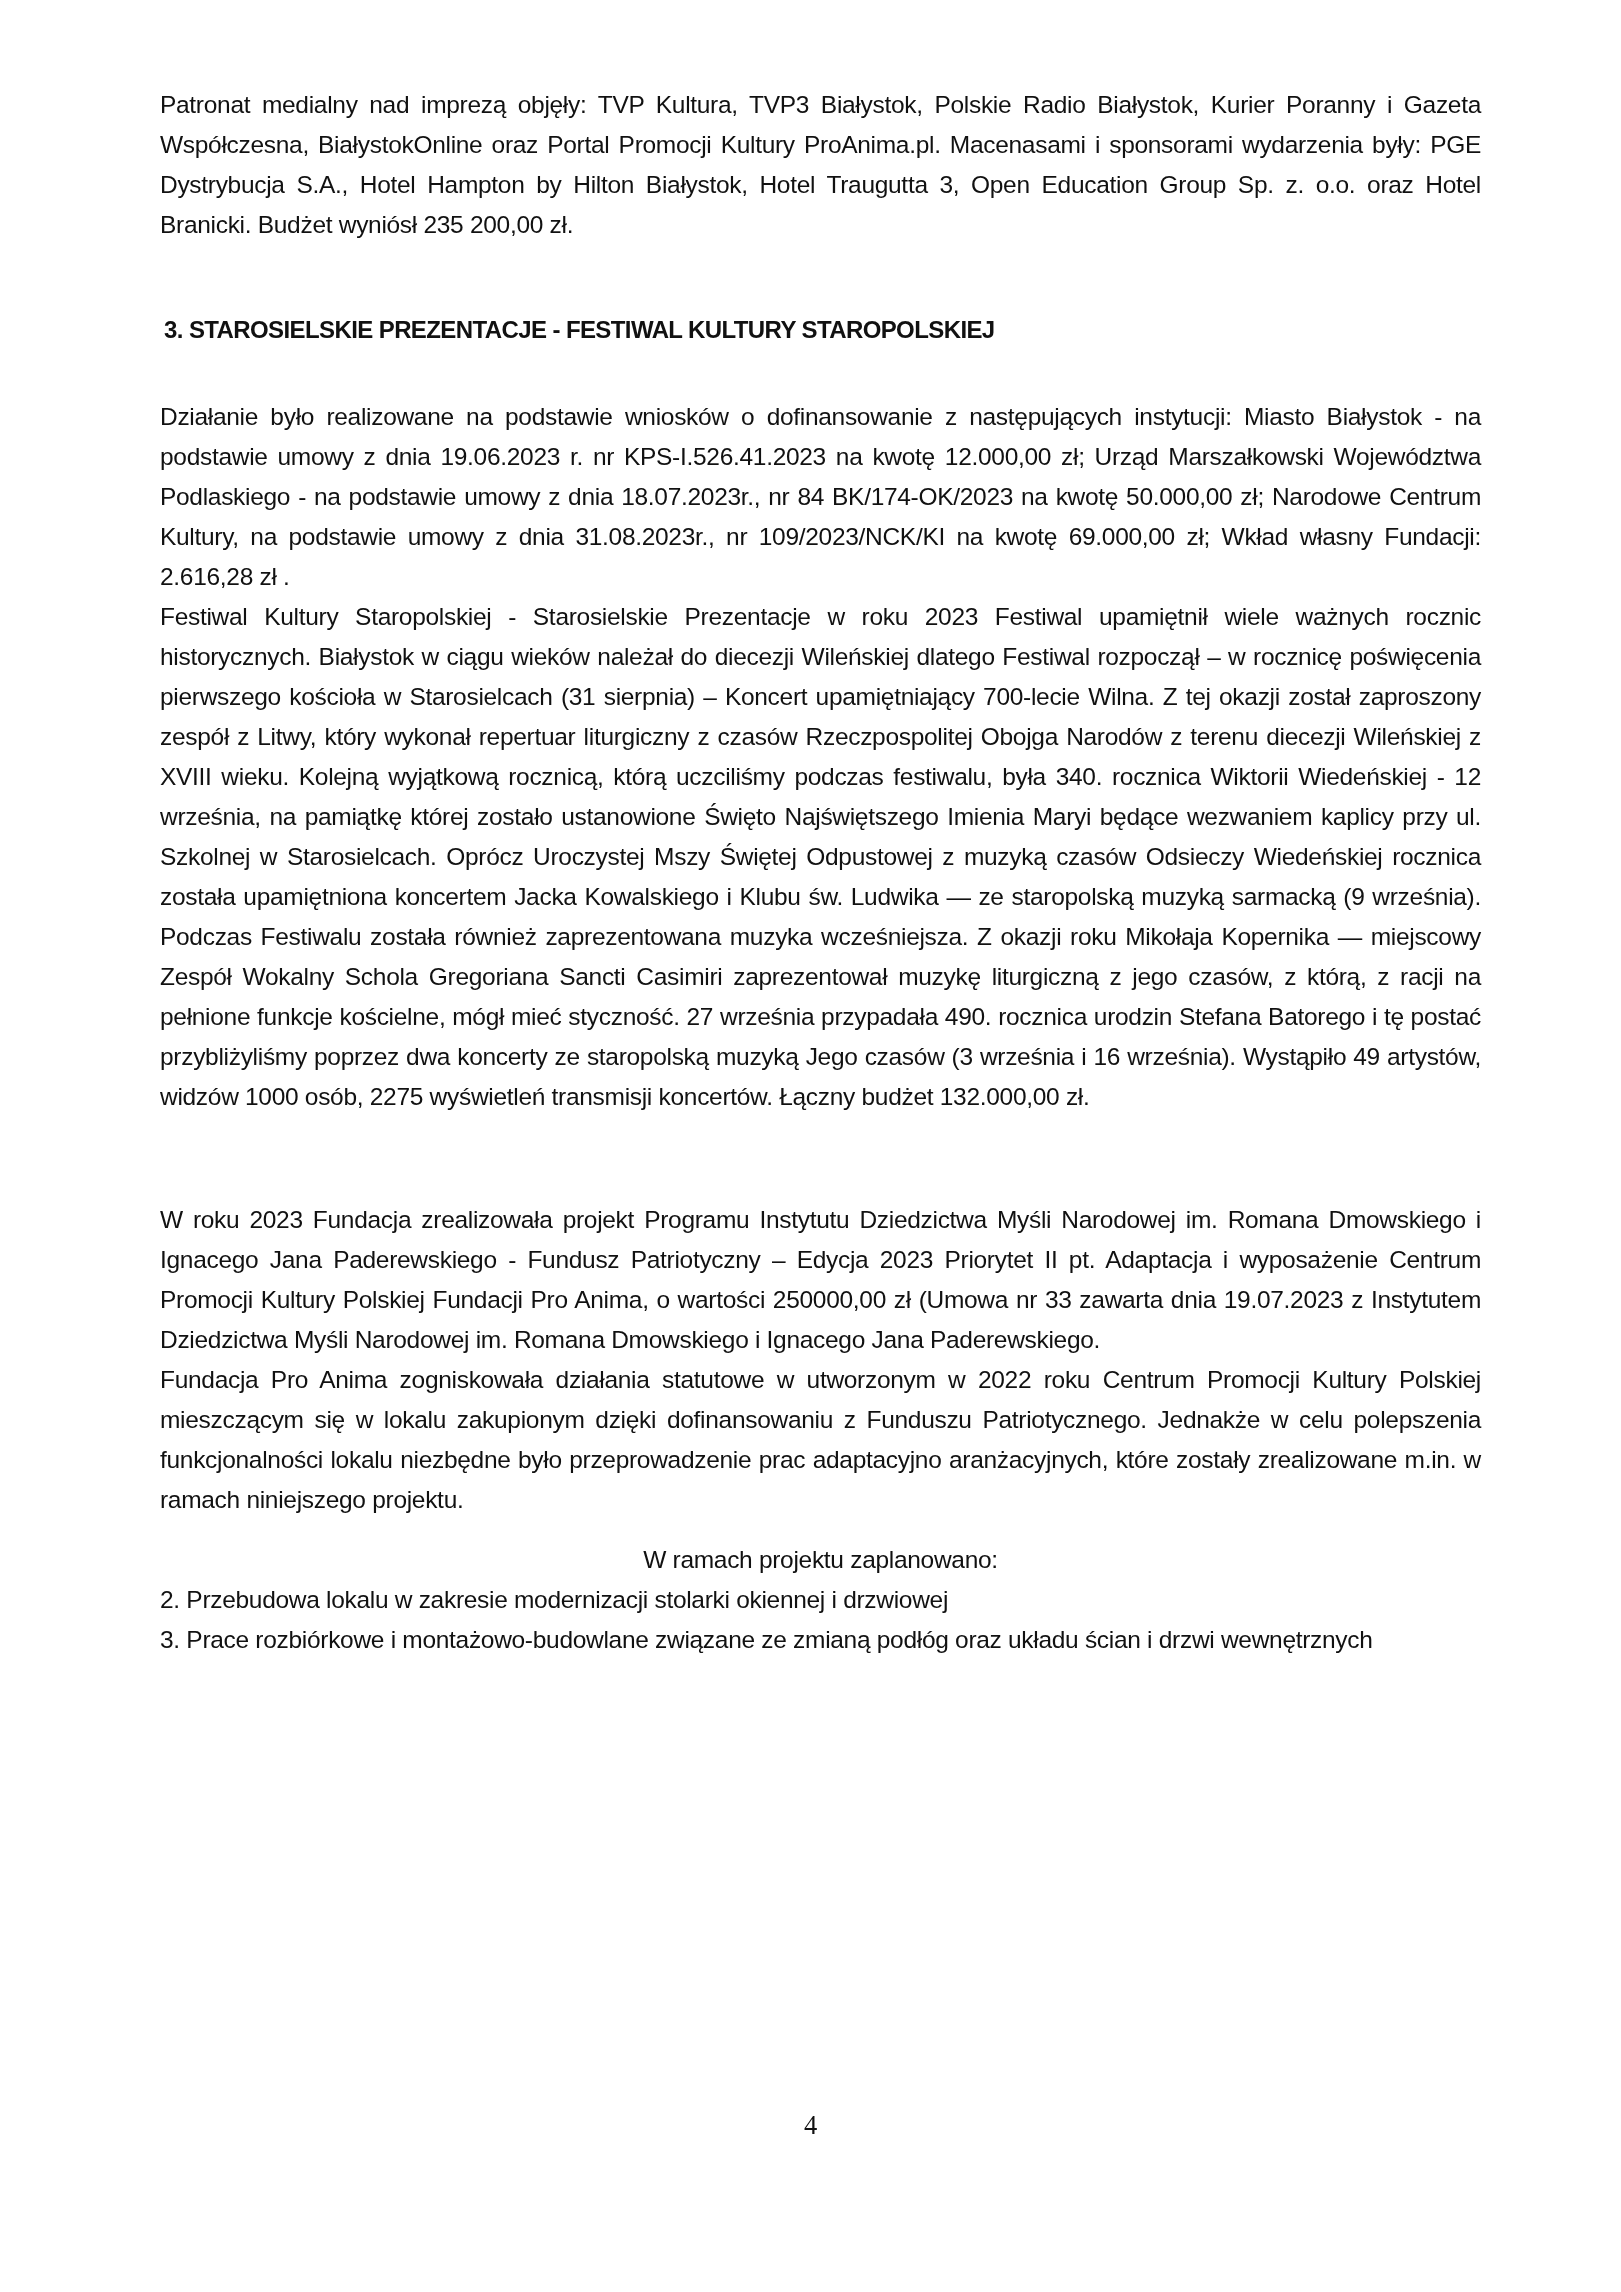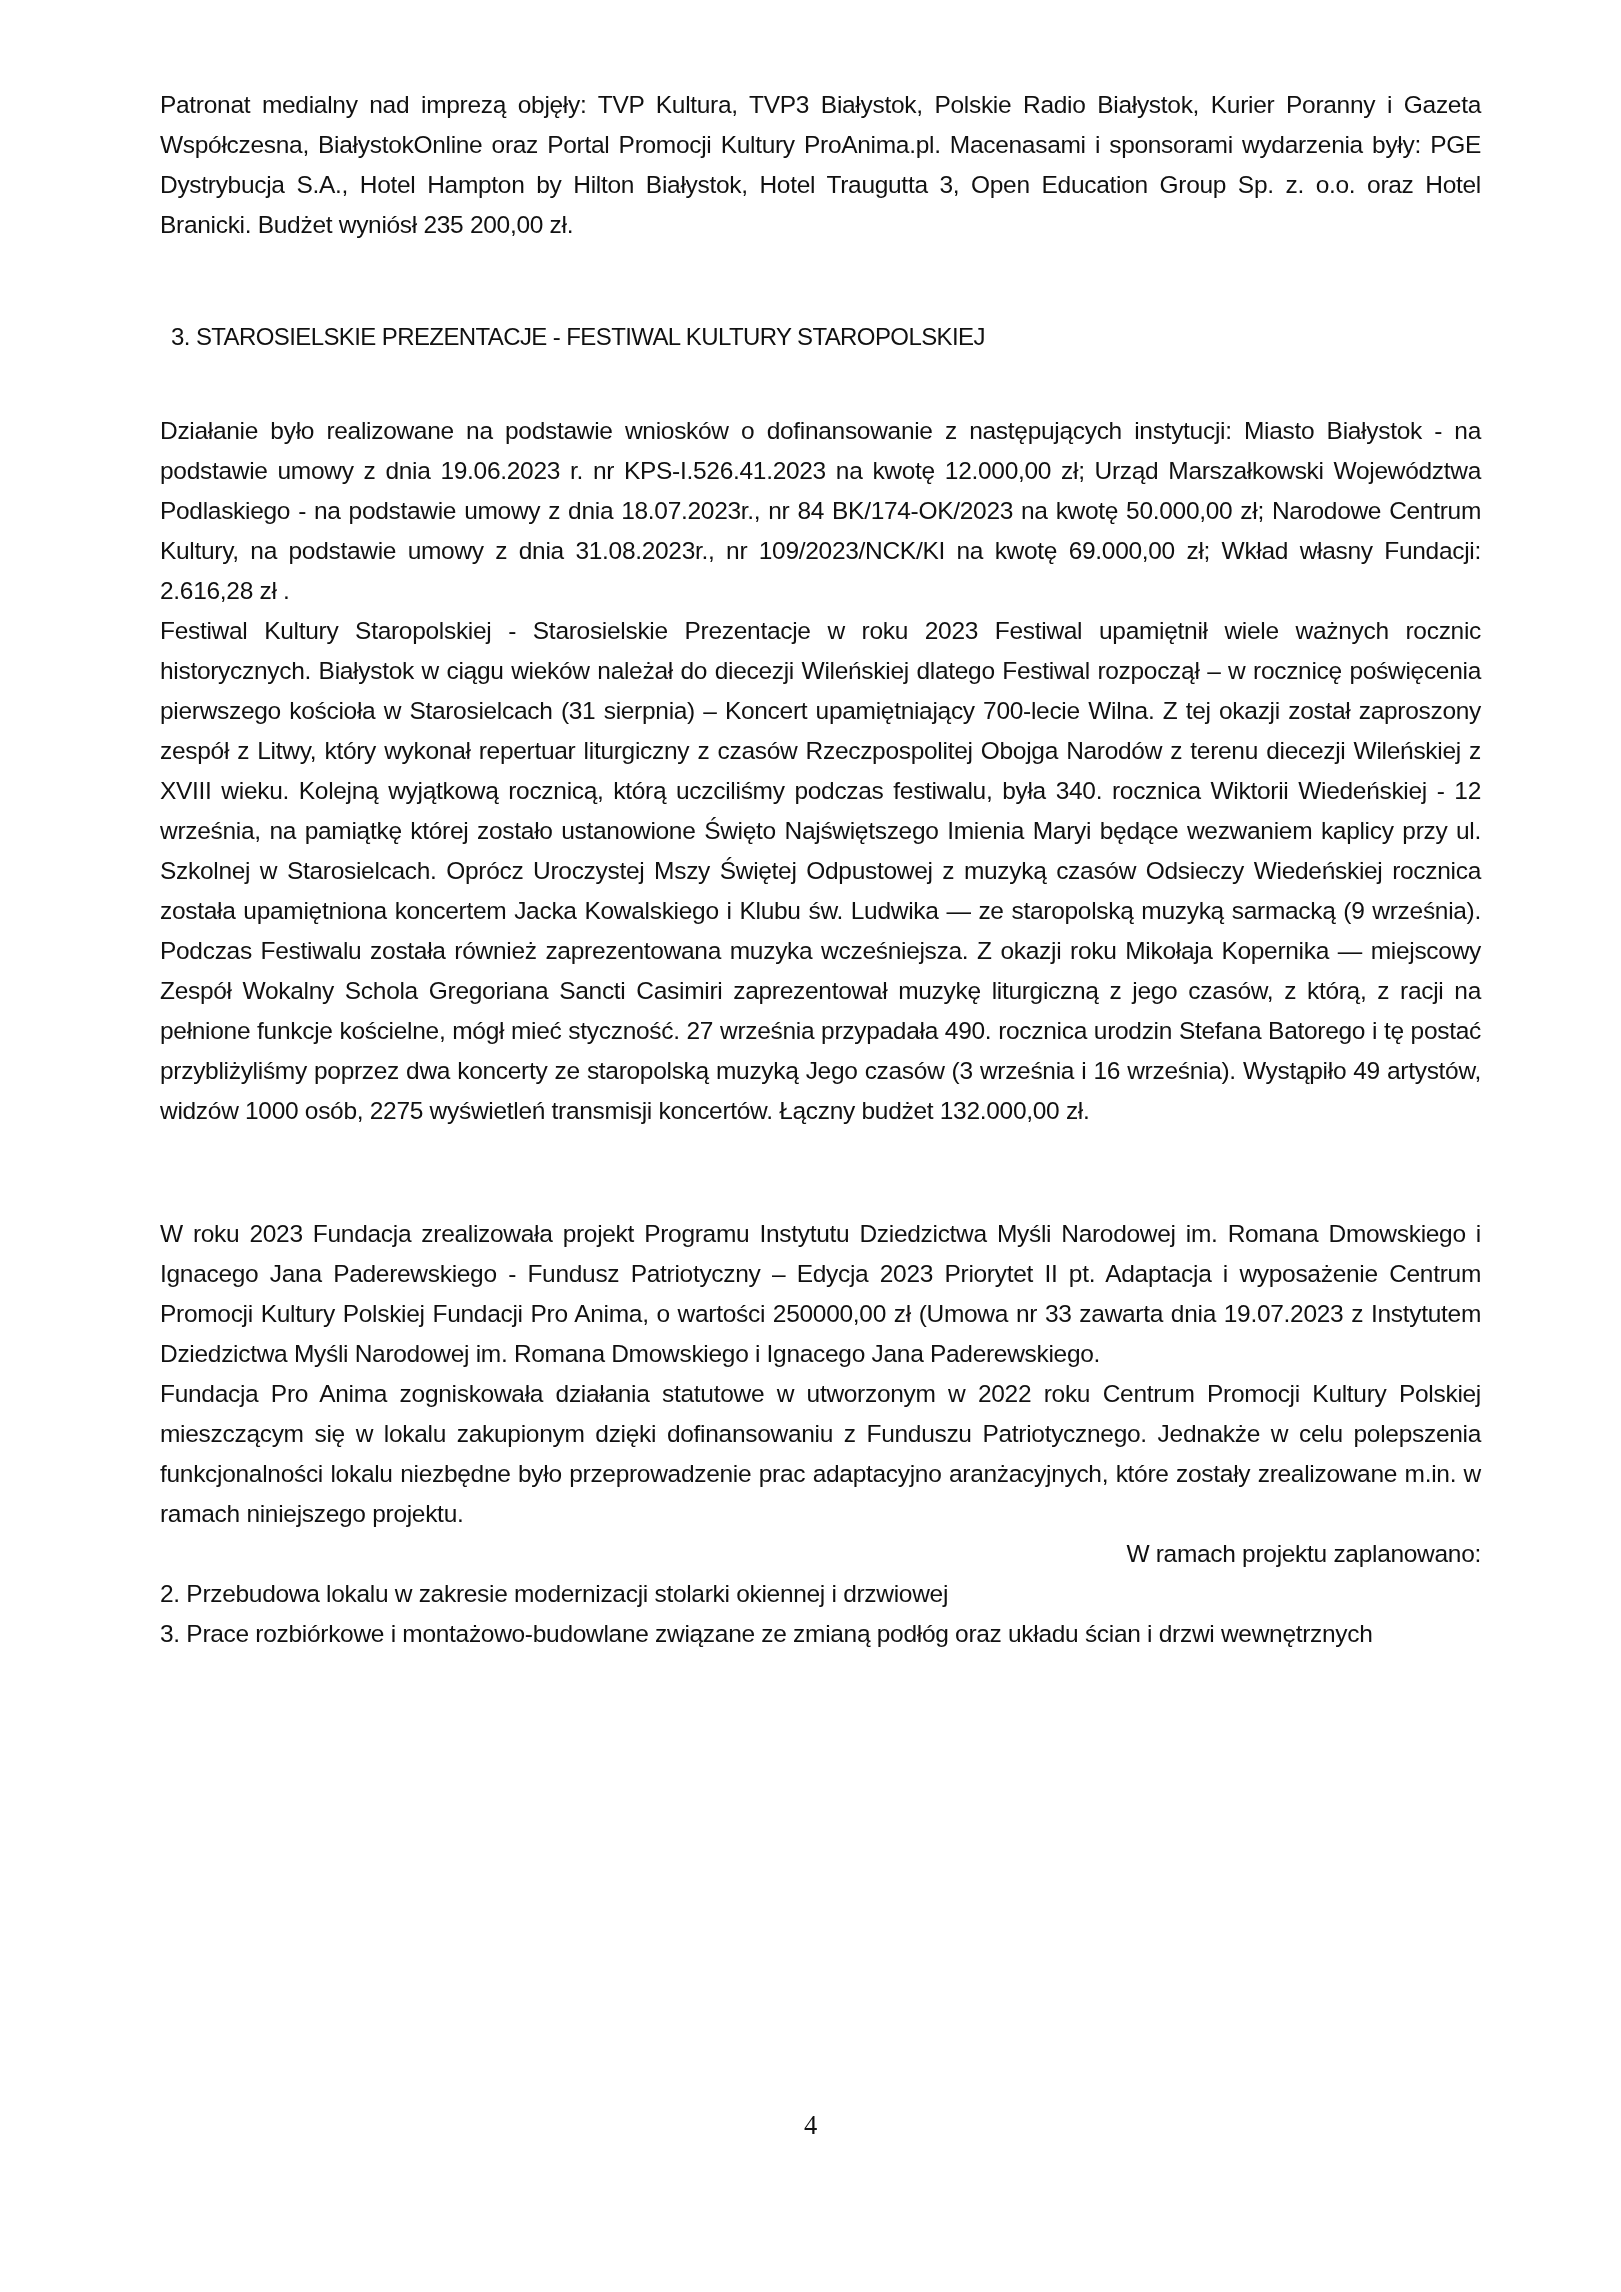--- a/index.html
+++ b/index.html
@@ -4,23 +4,23 @@
 <style>
   html, body { margin: 0; padding: 0; background: #ffffff; }
   body { width: 1621px; height: 2293px; position: relative; overflow: hidden; }
   .page {
     position: absolute; left: 160px; top: 85px; width: 1321px;
     font-family: "Liberation Sans", sans-serif;
     font-size: 24.5px; line-height: 40px; color: #111111;
     letter-spacing: -0.3px;
   }
   .para { margin: 0; text-align: justify; }
-  .para.nojust { text-align: right; }
+  .para.nojust { text-align: center; margin-top: 20px; }
   .heading {
-    margin: 11px; font-weight: normal; font-size: 24px; letter-spacing: -0.6px;
+    margin: 4px; font-weight: bold; font-size: 24px; letter-spacing: -0.6px;
   }
   .gap-s { height: 40px; }
   .gap-m { height: 61px; }
   .gap-h { height: 43px; }
   .list-item { margin: 0; text-align: justify; }
   .page-number {
     position: absolute; left: 0; width: 1621px; top: 2110px;
     text-align: center; font-family: "Liberation Serif", serif;
     font-size: 26.5px; color: #111111;
   }

